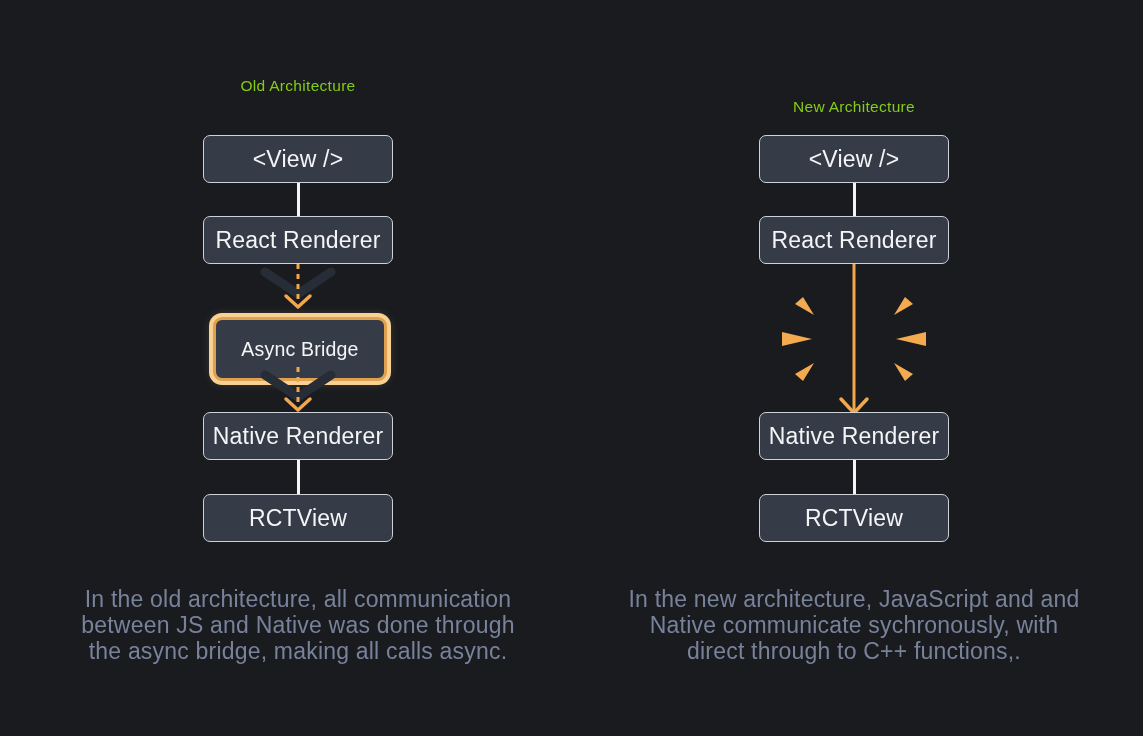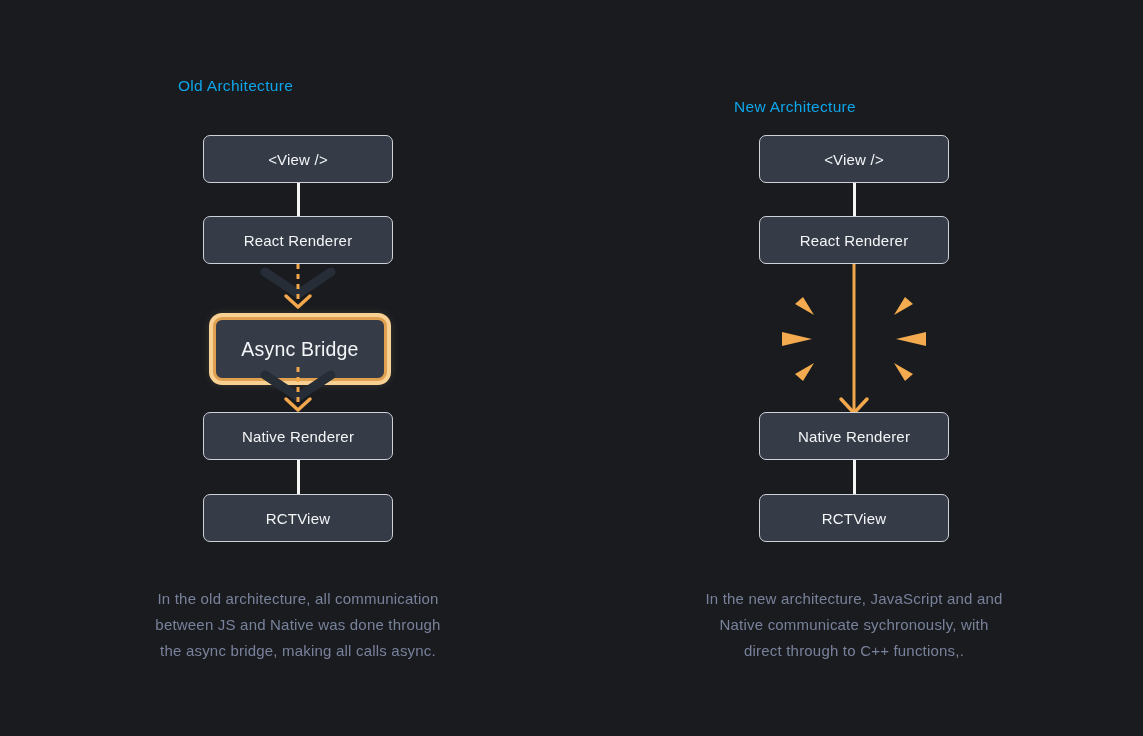--- a/index.html
+++ b/index.html
@@ -11,35 +11,35 @@
   .stage {
     position: relative;
     width: 1143px;
     height: 736px;
     background: #191b1f;
     overflow: hidden;
   }
   .col-title {
     position: absolute;
     width: 240px;
-    text-align: left;
+    text-align: center;
     font-size: 15.5px;
     letter-spacing: 0.3px;
-    color: #0ea5e9;
+    color: #84cc16;
   }
   .node {
     position: absolute;
     width: 190px;
     height: 48px;
     box-sizing: border-box;
     background: #353b47;
     border: 1.5px solid #ced1d7;
     border-radius: 7px;
     color: #f4f5f7;
-    font-size: 15px;
+    font-size: 23px;
     letter-spacing: 0.2px;
     display: flex;
     align-items: center;
     justify-content: center;
   }
   .node-highlight {
     position: absolute;
     width: 174px;
     height: 64px;
     box-sizing: border-box;
@@ -60,21 +60,21 @@
     background: #f4f4f5;
   }
   .arrow-svg, .burst-svg {
     position: absolute;
     display: block;
   }
   .caption {
     position: absolute;
     width: 470px;
     text-align: center;
-    font-size: 15px;
+    font-size: 23px;
     line-height: 26px;
     letter-spacing: 0.2px;
     color: #79829b;
     white-space: pre-line;
   }
 </style>
 </head>
 <body>
 
 <div class="stage">

